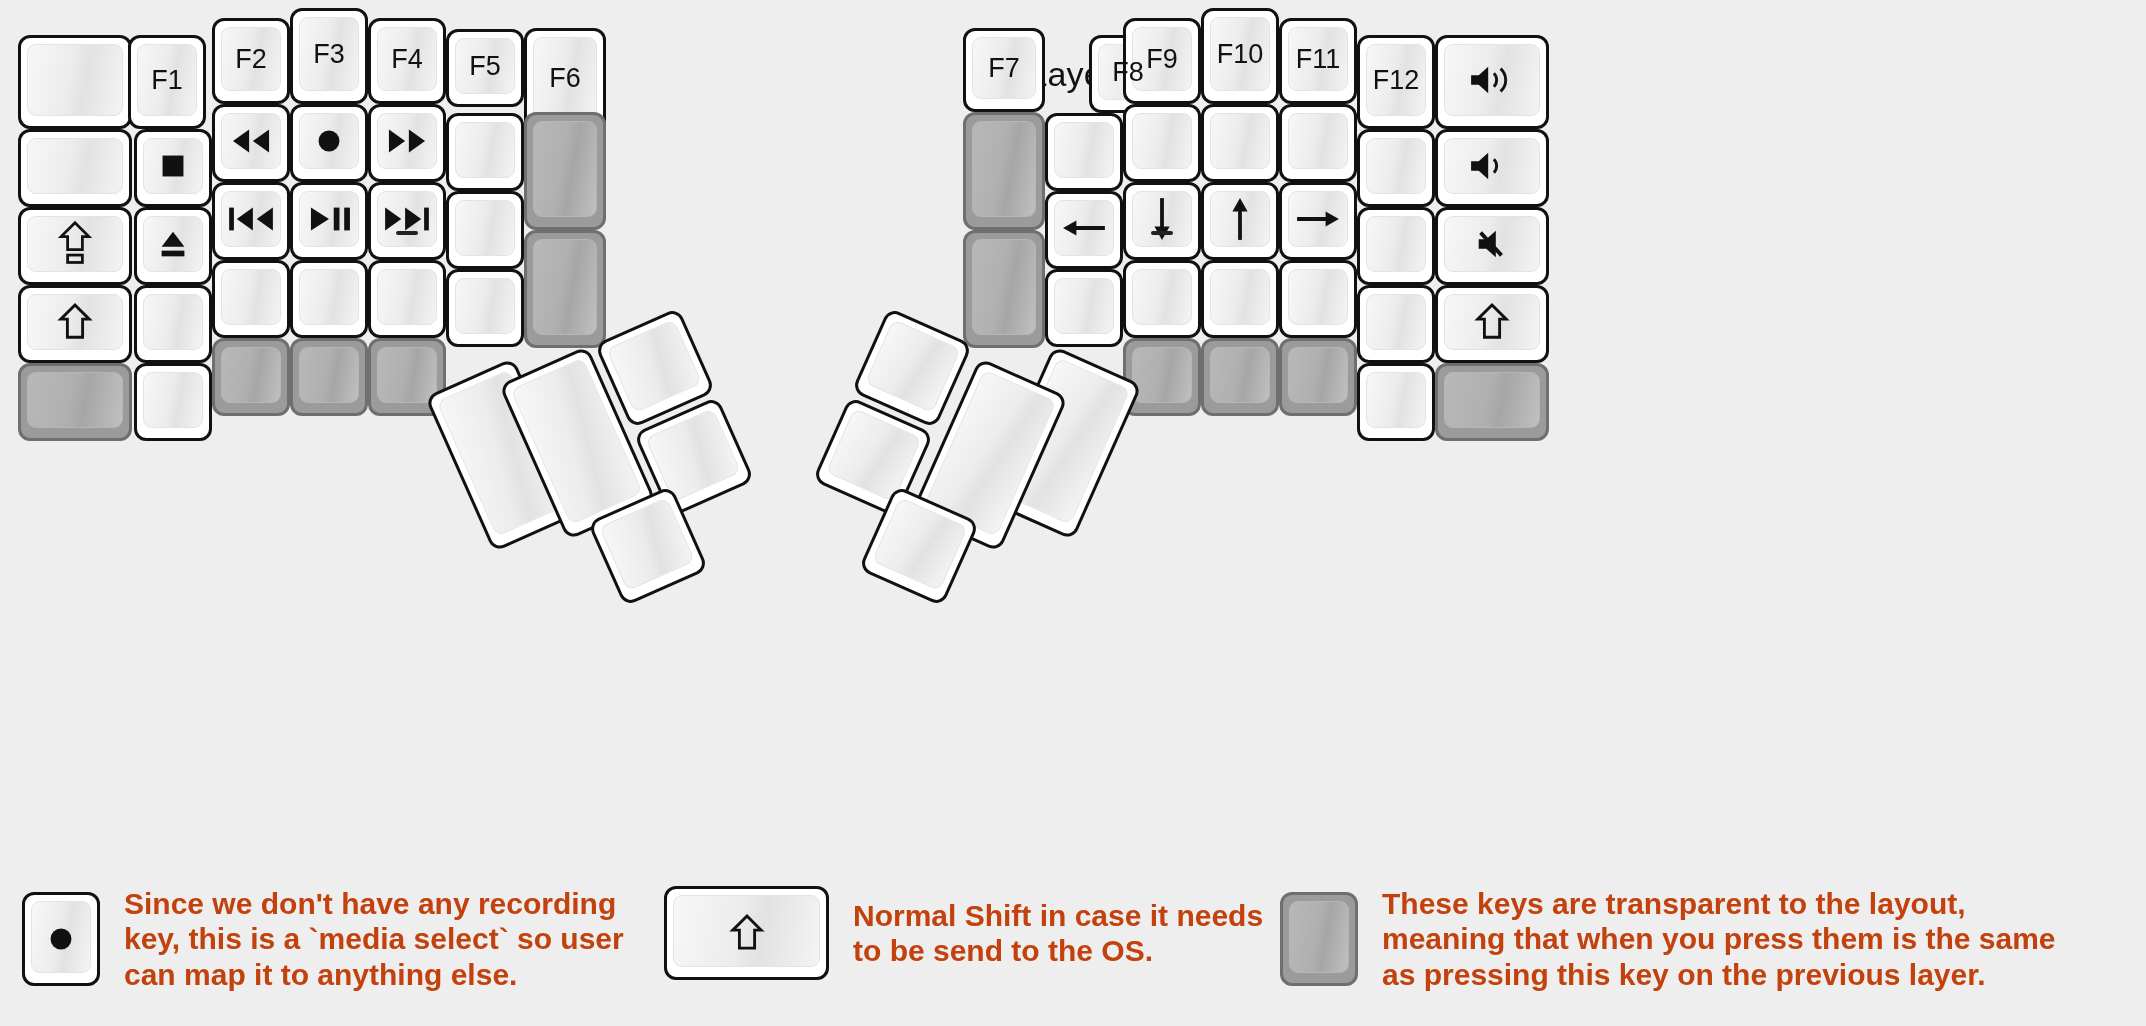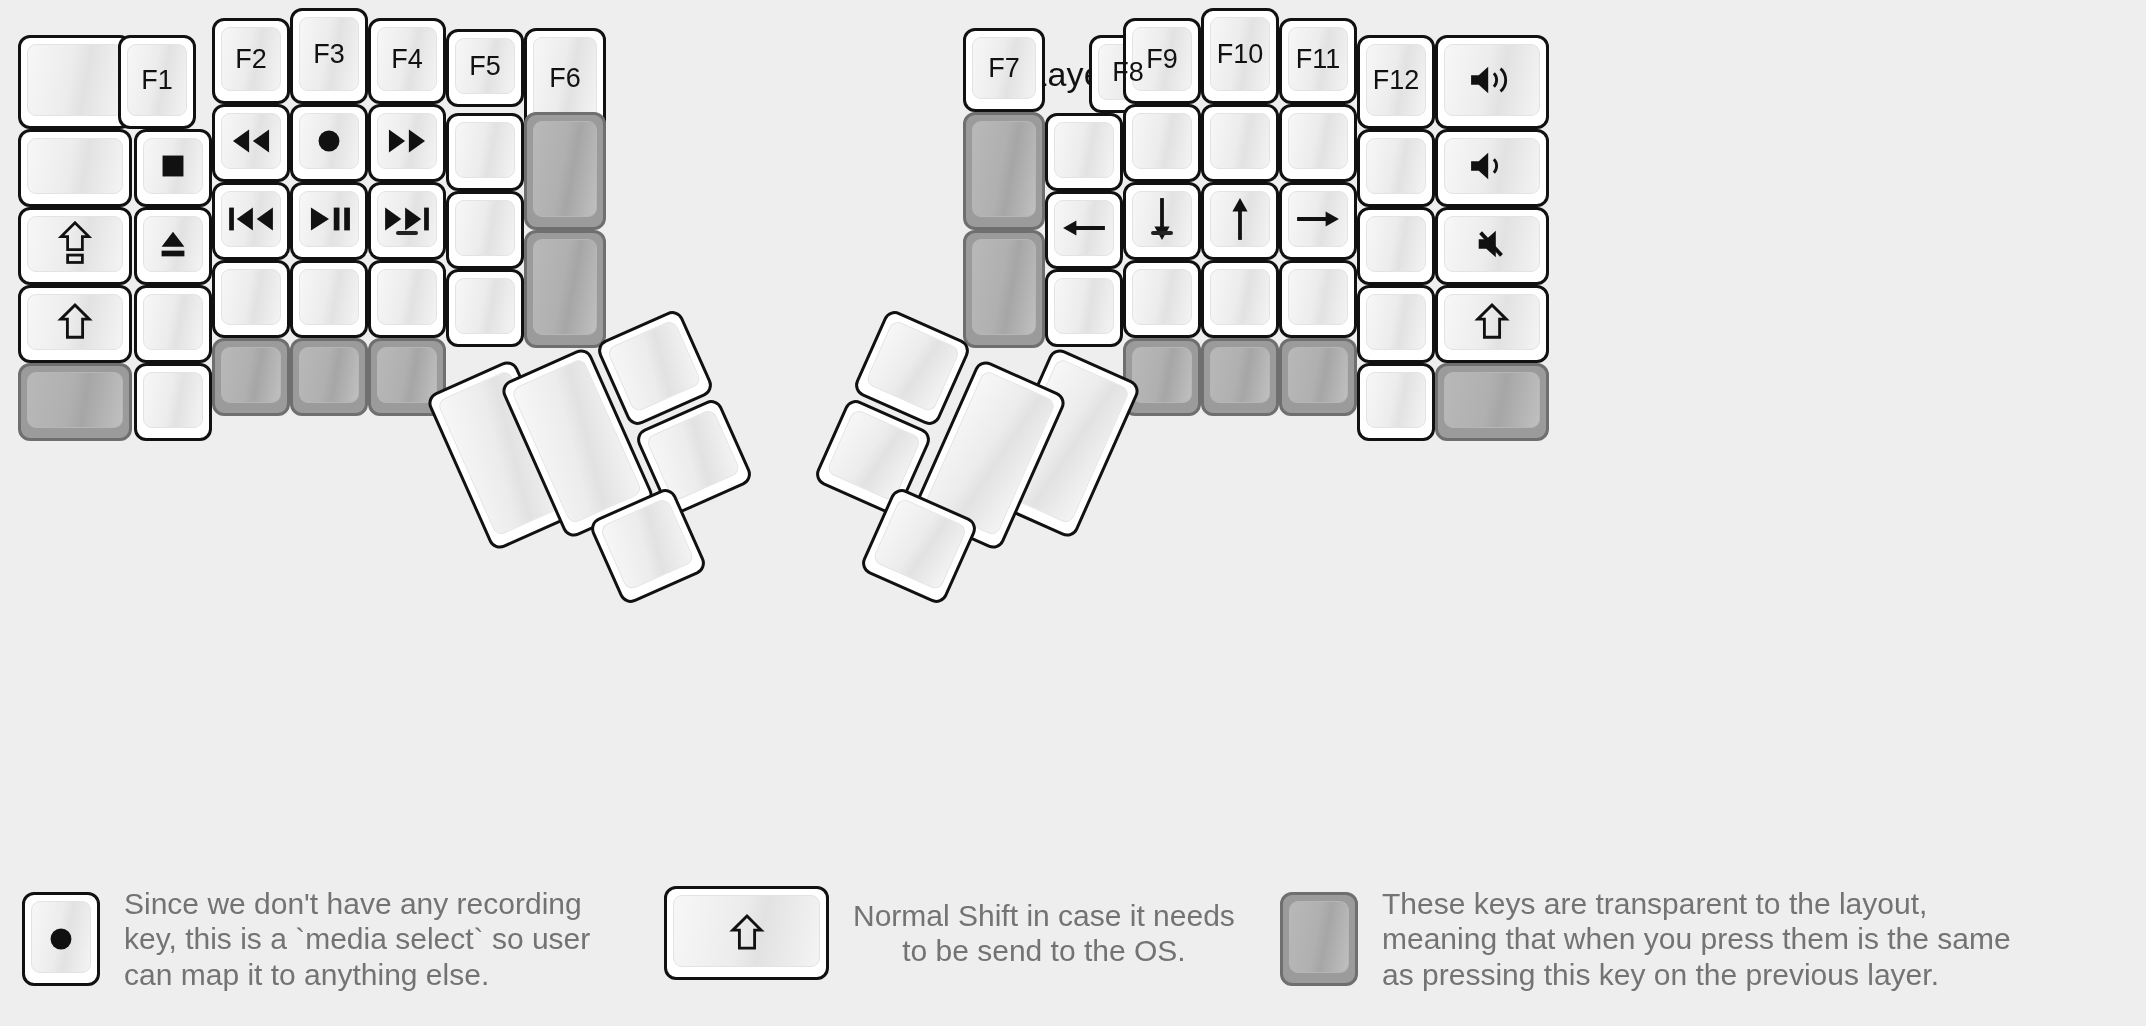--- a/index.html
+++ b/index.html
@@ -79,23 +79,24 @@
 
   
   .g{display:block;}
   svg.g{overflow:visible;}
 
   
   #legend{position:absolute;left:0;top:886px;width:2146px;height:140px;}
   .leg{position:absolute;display:flex;align-items:center;}
   .leg .legtext{
     font-size:30px;
-    color:#737373;
+    color:#c2410c;
     line-height:1.18;
     white-space:pre-line;
+    font-weight:bold;
   }
   .legbox{
     position:relative;
     box-sizing:border-box;
     border:3px solid #111;
     border-radius:12px;
     background:#fff;
     display:flex;align-items:center;justify-content:center;
     flex:0 0 auto;
   }
@@ -141,21 +142,21 @@
         <div class="lbl">
           <svg class="g" width="38" height="42" viewBox="0 0 40 44">
             <path d="M20 4 L35 19 L28 19 L28 38 L12 38 L12 19 L5 19 Z" fill="none" stroke="#111" stroke-width="3" stroke-linejoin="miter"></path>
           </svg>
         </div>
       </div>
       <div class="key trans" style="left: 18px; top: 363px; width: 114px; height: 78px;">
         <div class="cap"></div>
         <div class="lbl"></div>
       </div>
-      <div class="key" style="left: 118px; top: 35px; width: 78px; height: 94px;">
+      <div class="key" style="left: 128px; top: 35px; width: 78px; height: 94px;">
         <div class="cap"></div>
         <div class="lbl">F1</div>
       </div>
       <div class="key" style="left: 134px; top: 129px; width: 78px; height: 78px;">
         <div class="cap"></div>
         <div class="lbl">
           <svg class="g" width="38" height="38" viewBox="0 0 40 40">
             <rect x="9" y="9" width="22" height="22" fill="#111"></rect>
           </svg>
         </div>
@@ -517,21 +518,21 @@
       </div>
       <div class="leg" style="left: 664px; top: 0px;">
         <div class="legbox" style="width: 165px; height: 94px;">
           <div class="cap"></div>
           <div style="position: relative; z-index: 2;">
             <svg class="g" width="38" height="42" viewBox="0 0 40 44">
               <path d="M20 4 L35 19 L28 19 L28 38 L12 38 L12 19 L5 19 Z" fill="none" stroke="#111" stroke-width="3" stroke-linejoin="miter"></path>
             </svg>
           </div>
         </div>
-        <div class="legtext" style="margin-left: 24px; text-align: center;">Normal Shift in case it needs
+        <div class="legtext" style="margin-left: 24px;">Normal Shift in case it needs
 to be send to the OS.</div>
       </div>
       <div class="leg" style="left: 1280px; top: 0px;">
         <div class="legbox trans" style="width: 78px; height: 94px;">
           <div class="cap"></div>
         </div>
         <div class="legtext" style="margin-left: 24px;">These keys are transparent to the layout,
 meaning that when you press them is the same
 as pressing this key on the previous layer.</div>
       </div>

